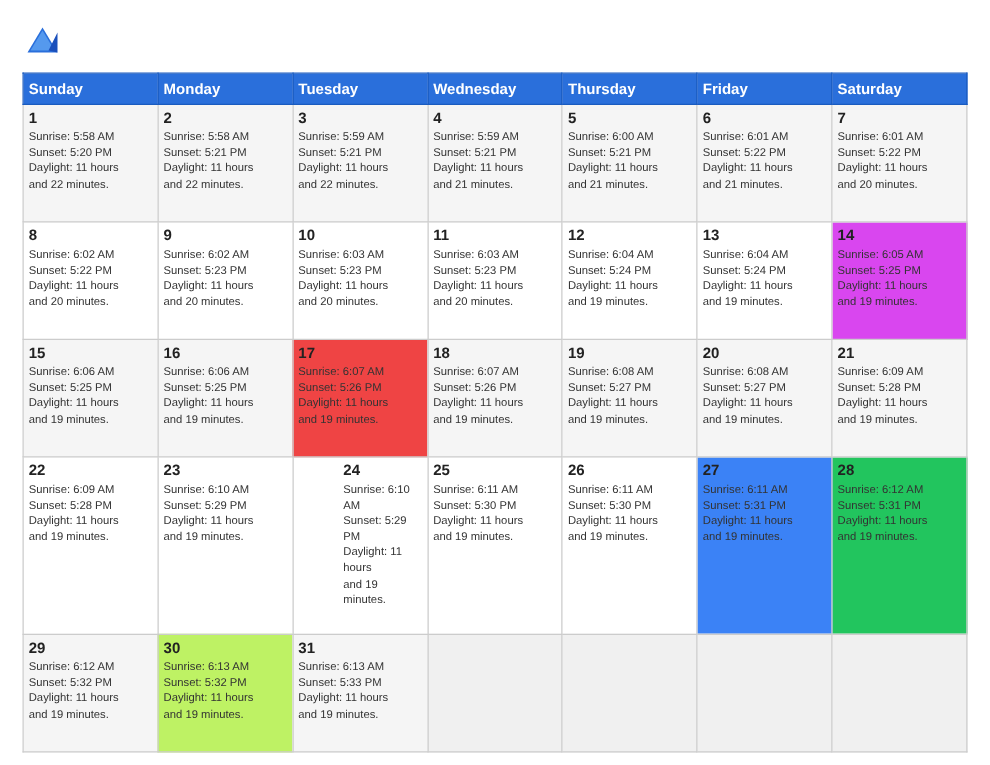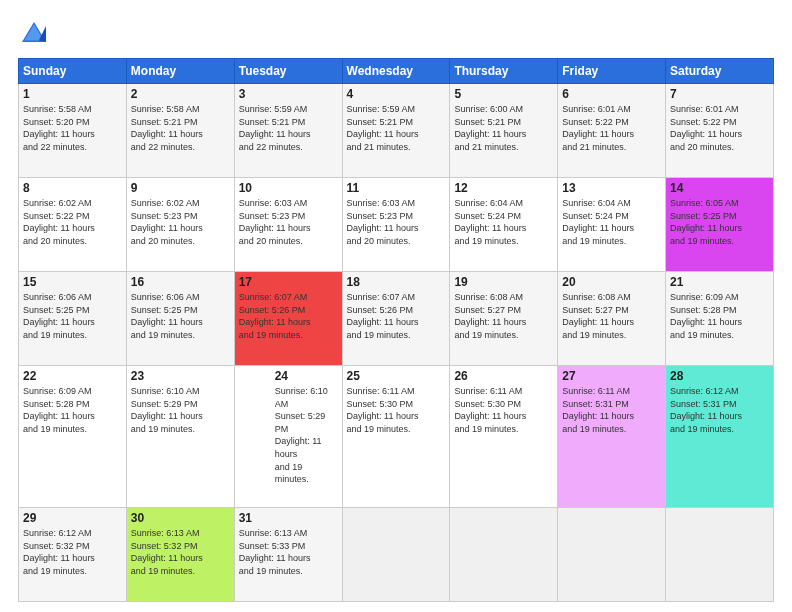--- a/index.html
+++ b/index.html
@@ -160,22 +160,22 @@
           <td style="background: rgb(245, 245, 245); margin-left: 43px;"><span class="day-num">19</span><span class="day-info">Sunrise: 6:08 AM<br>Sunset: 5:27 PM<br>Daylight: 11 hours<br>and 19 minutes.</span></td>
           <td style="background: rgb(245, 245, 245);"><span class="day-num">20</span><span class="day-info">Sunrise: 6:08 AM<br>Sunset: 5:27 PM<br>Daylight: 11 hours<br>and 19 minutes.</span></td>
           <td style="background: rgb(245, 245, 245);"><span class="day-num">21</span><span class="day-info">Sunrise: 6:09 AM<br>Sunset: 5:28 PM<br>Daylight: 11 hours<br>and 19 minutes.</span></td>
         </tr>
         <tr>
           <td style="background: rgb(255, 255, 255);"><span class="day-num">22</span><span class="day-info">Sunrise: 6:09 AM<br>Sunset: 5:28 PM<br>Daylight: 11 hours<br>and 19 minutes.</span></td>
           <td style="background: rgb(255, 255, 255); margin-top: 19px;"><span class="day-num">23</span><span class="day-info">Sunrise: 6:10 AM<br>Sunset: 5:29 PM<br>Daylight: 11 hours<br>and 19 minutes.</span></td>
           <td style="background: rgb(255, 255, 255); padding-left: 40px;"><span class="day-num">24</span><span class="day-info">Sunrise: 6:10 AM<br>Sunset: 5:29 PM<br>Daylight: 11 hours<br>and 19 minutes.</span></td>
           <td style="background: rgb(255, 255, 255);"><span class="day-num">25</span><span class="day-info">Sunrise: 6:11 AM<br>Sunset: 5:30 PM<br>Daylight: 11 hours<br>and 19 minutes.</span></td>
           <td style="background: rgb(255, 255, 255);"><span class="day-num">26</span><span class="day-info">Sunrise: 6:11 AM<br>Sunset: 5:30 PM<br>Daylight: 11 hours<br>and 19 minutes.</span></td>
-          <td style="background: #f0abfc;"><span class="day-num">27</span><span class="day-info">Sunrise: 6:11 AM<br>Sunset: 5:31 PM<br>Daylight: 11 hours<br>and 19 minutes.</span></td>
-          <td style="background: #5eead4;"><span class="day-num">28</span><span class="day-info">Sunrise: 6:12 AM<br>Sunset: 5:31 PM<br>Daylight: 11 hours<br>and 19 minutes.</span></td>
+          <td style="background: #3b82f6;"><span class="day-num">27</span><span class="day-info">Sunrise: 6:11 AM<br>Sunset: 5:31 PM<br>Daylight: 11 hours<br>and 19 minutes.</span></td>
+          <td style="background: #22c55e;"><span class="day-num">28</span><span class="day-info">Sunrise: 6:12 AM<br>Sunset: 5:31 PM<br>Daylight: 11 hours<br>and 19 minutes.</span></td>
         </tr>
         <tr>
           <td style="background: rgb(245, 245, 245);"><span class="day-num">29</span><span class="day-info">Sunrise: 6:12 AM<br>Sunset: 5:32 PM<br>Daylight: 11 hours<br>and 19 minutes.</span></td>
           <td style="background: #bef264;"><span class="day-num">30</span><span class="day-info">Sunrise: 6:13 AM<br>Sunset: 5:32 PM<br>Daylight: 11 hours<br>and 19 minutes.</span></td>
           <td style="background: rgb(245, 245, 245);"><span class="day-num">31</span><span class="day-info">Sunrise: 6:13 AM<br>Sunset: 5:33 PM<br>Daylight: 11 hours<br>and 19 minutes.</span></td>
           <td class="empty-cell" style="background: rgb(235, 235, 235);"></td>
           <td class="empty-cell" style="background: rgb(235, 235, 235);"></td>
           <td class="empty-cell" style="background: rgb(235, 235, 235);"></td>
           <td class="empty-cell" style="background: rgb(235, 235, 235);"></td>
         </tr>

